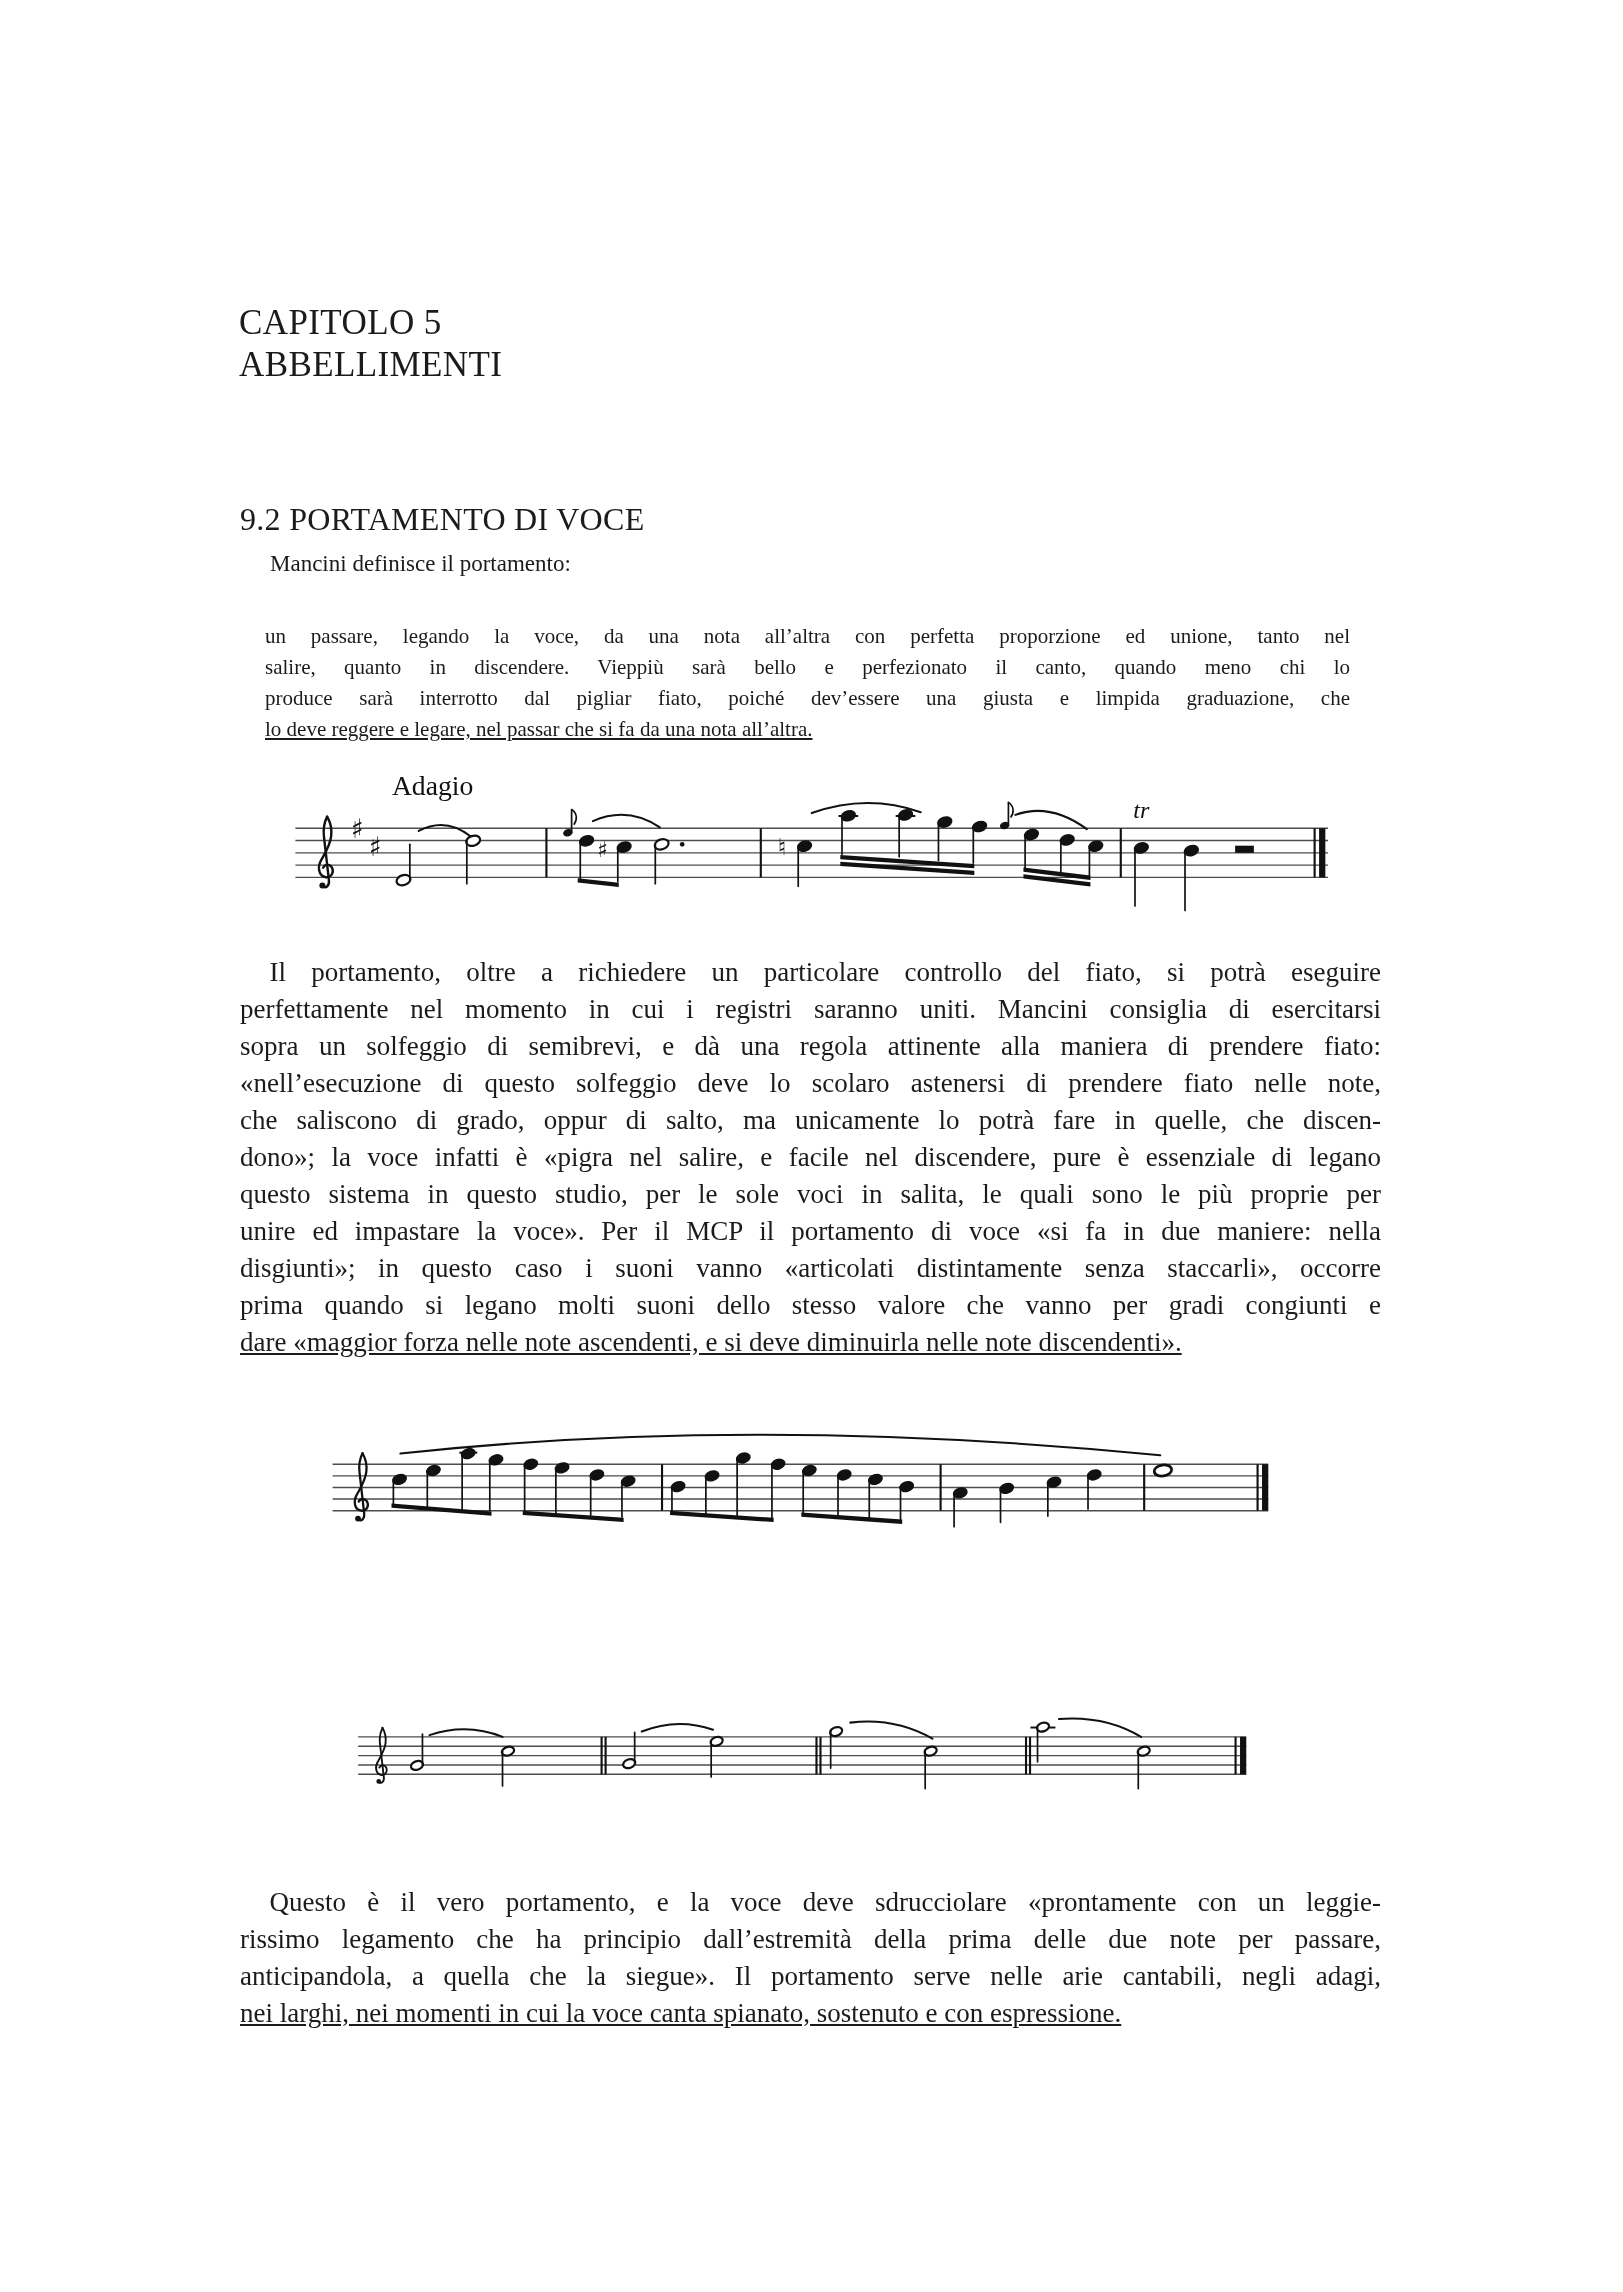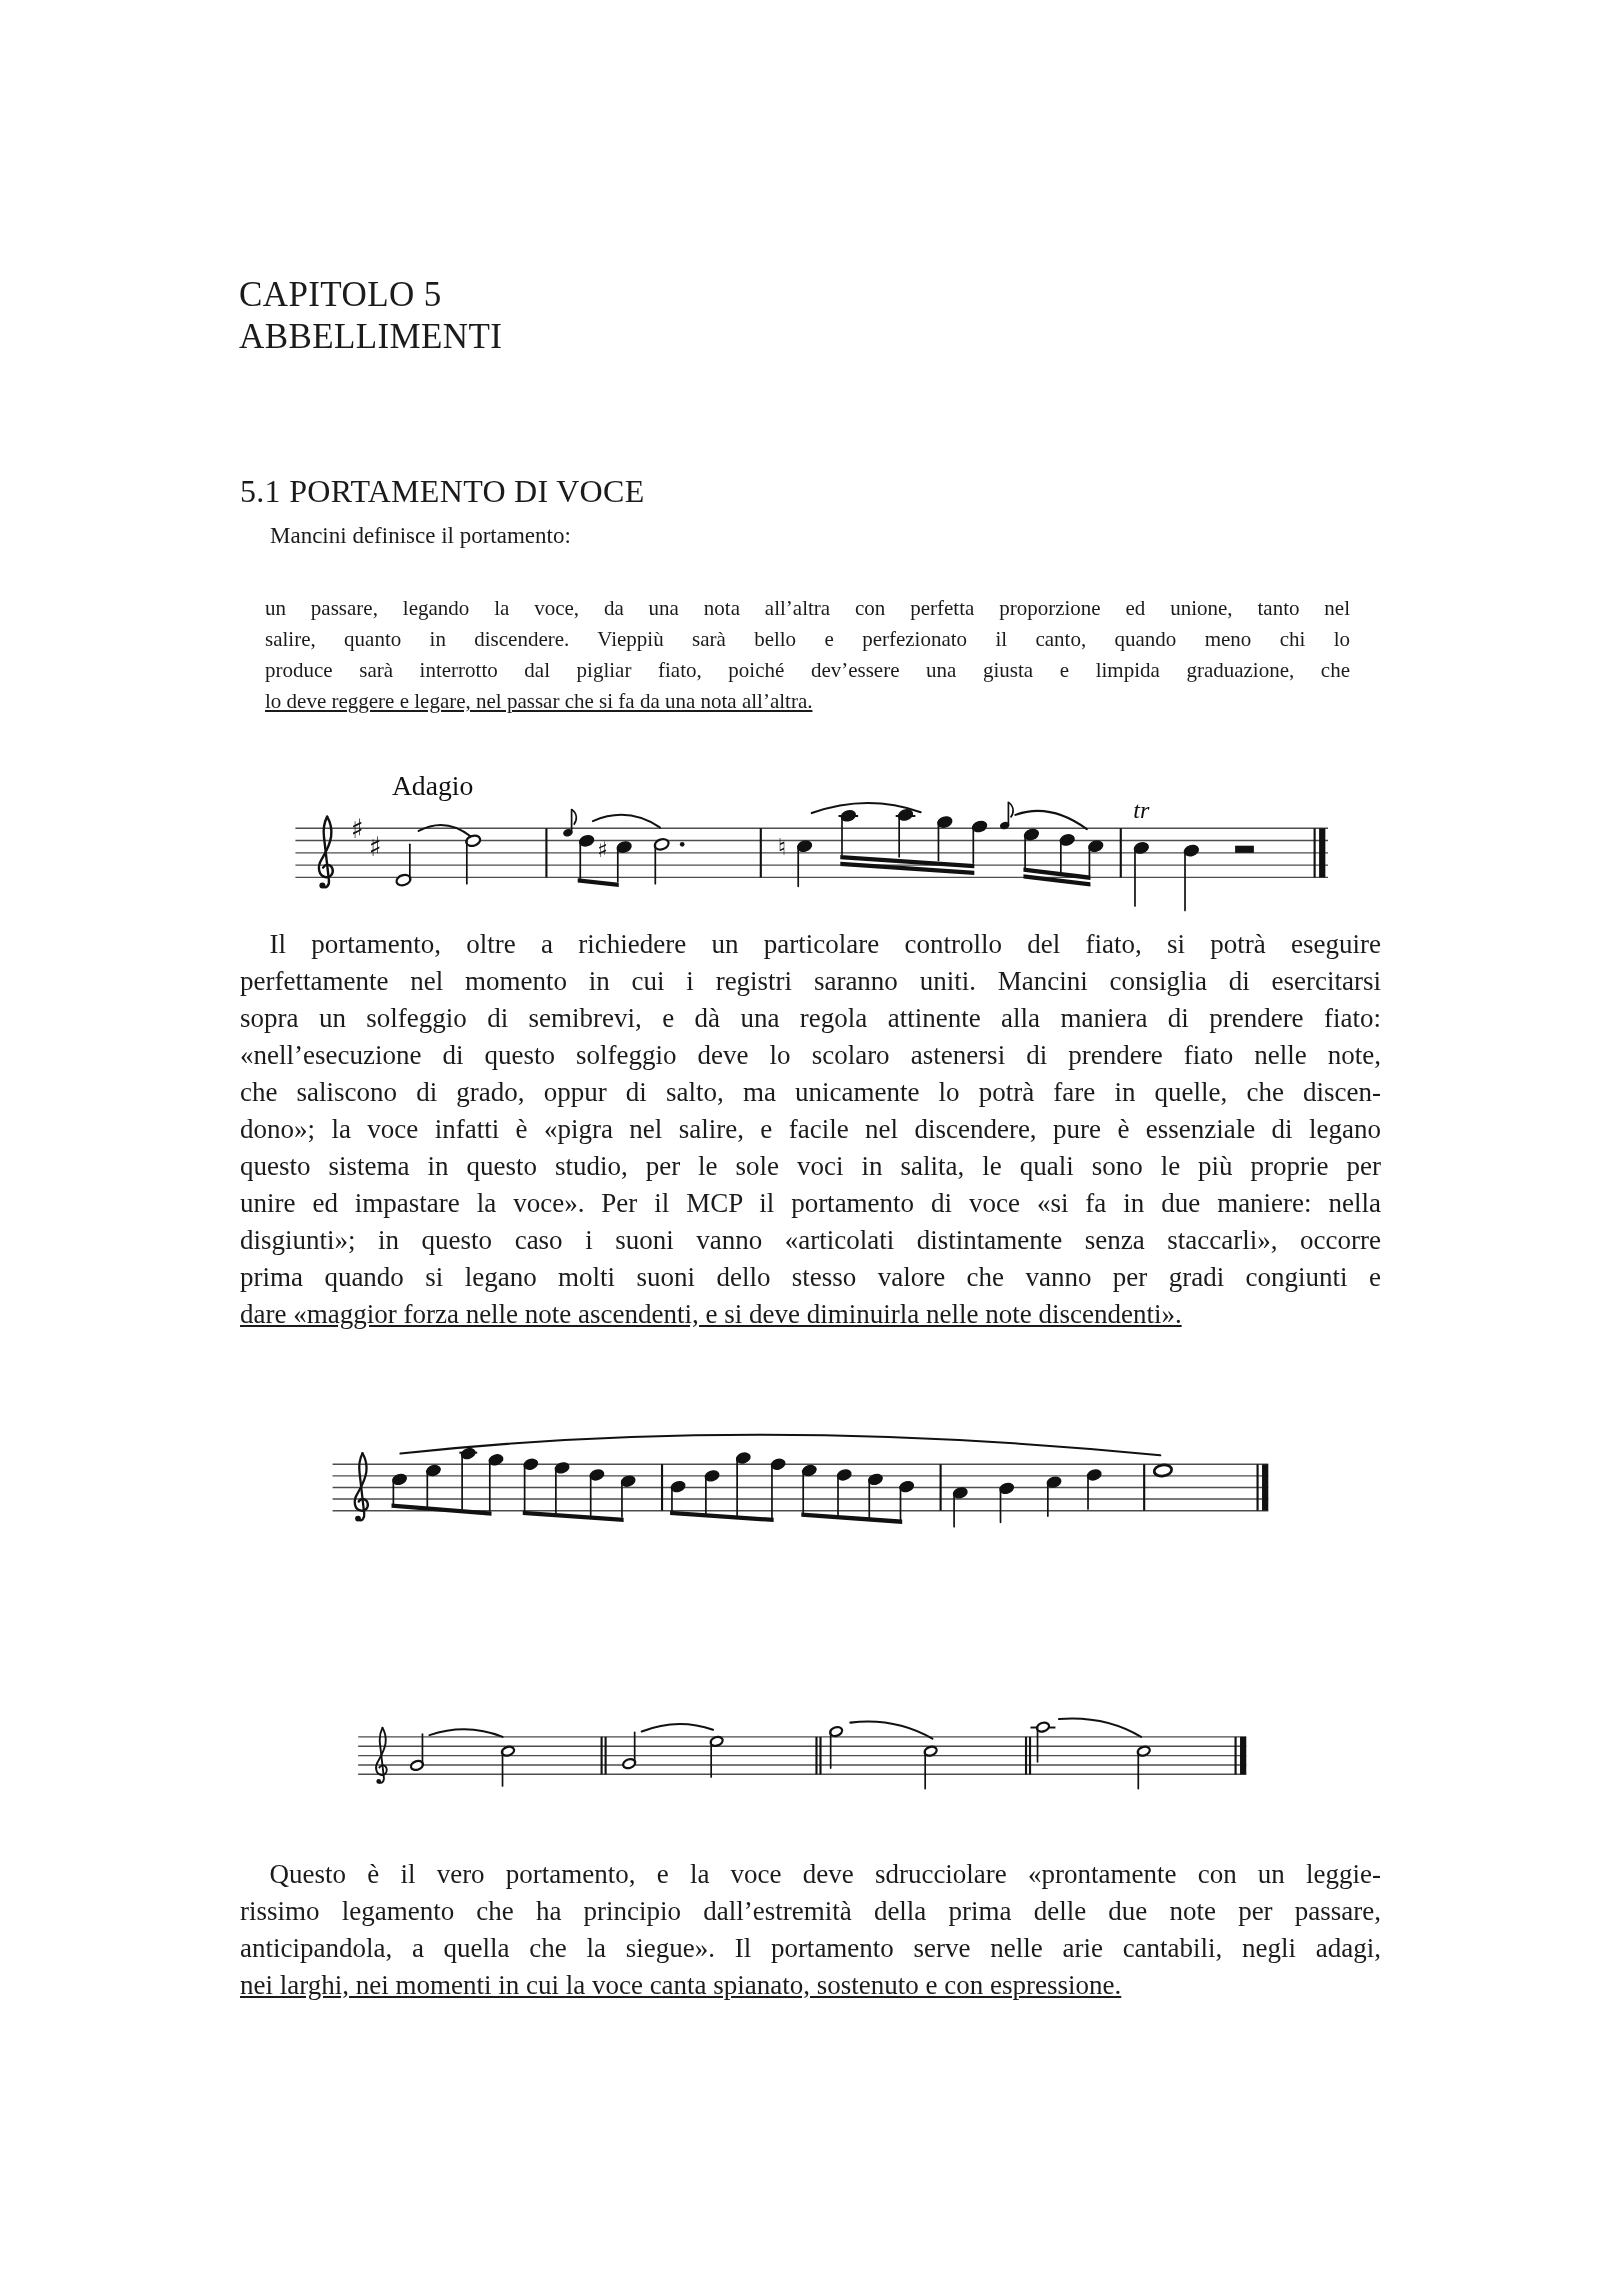--- a/index.html
+++ b/index.html
@@ -1,18 +1,18 @@
 <!DOCTYPE html>
 <html style="font-size:14.3px"><head>
 <meta charset="utf-8">
 <style>
   html,body{margin:0;padding:0;background:#ffffff;}
   .page{position:relative;width:1624px;height:2293px;background:#ffffff;color:#1b1b1b;
         font-family:"Liberation Serif",serif;overflow:hidden;}
-  .abs{position:absolute;}
+  .abs{position:absolute;margin-top:28px;}
   .chapter{left:239px;top:274px;font-size:35px;line-height:42px;letter-spacing:0.4px;}
   .section{left:240px;top:473px;font-size:32px;letter-spacing:0.3px;}
   .intro{left:270px;top:523px;font-size:23px;}
   .quote{left:265px;top:593px;width:1085px;font-size:21px;line-height:31px;}
   .para{font-size:27px;line-height:37px;width:1141px;left:240px;}
   .p1{top:926px;} .p2{top:1598px;} .p3{top:1856px;}
   .jl{text-align:justify;text-align-last:justify;}
   .jlast{text-align:left;text-align-last:left;text-decoration:underline;}
   .ind{text-indent:29.6px;}
   svg.music{position:absolute;overflow:visible;}
@@ -44,21 +44,21 @@
   </defs>
 </svg>
 
 <div class="page">
 
   <div class="abs chapter">
     <div>CAPITOLO 5</div>
     <div>ABBELLIMENTI</div>
   </div>
 
-  <div class="abs section">5.1 PORTAMENTO DI VOCE</div>
+  <div class="abs section">9.2 PORTAMENTO DI VOCE</div>
 
   <div class="abs intro">Mancini definisce il portamento:</div>
 
   <div class="abs quote">
     <div class="jl">un passare, legando la voce, da una nota all’altra con perfetta proporzione ed unione, tanto nel</div>
     <div class="jl">salire, quanto in discendere. Vieppiù sarà bello e perfezionato il canto, quando meno chi lo</div>
     <div class="jl">produce sarà interrotto dal pigliar fiato, poiché dev’essere una giusta e limpida graduazione, che</div>
     <div class="jlast">lo deve reggere e legare, nel passar che si fa da una nota all’altra.</div>
   </div>
 

